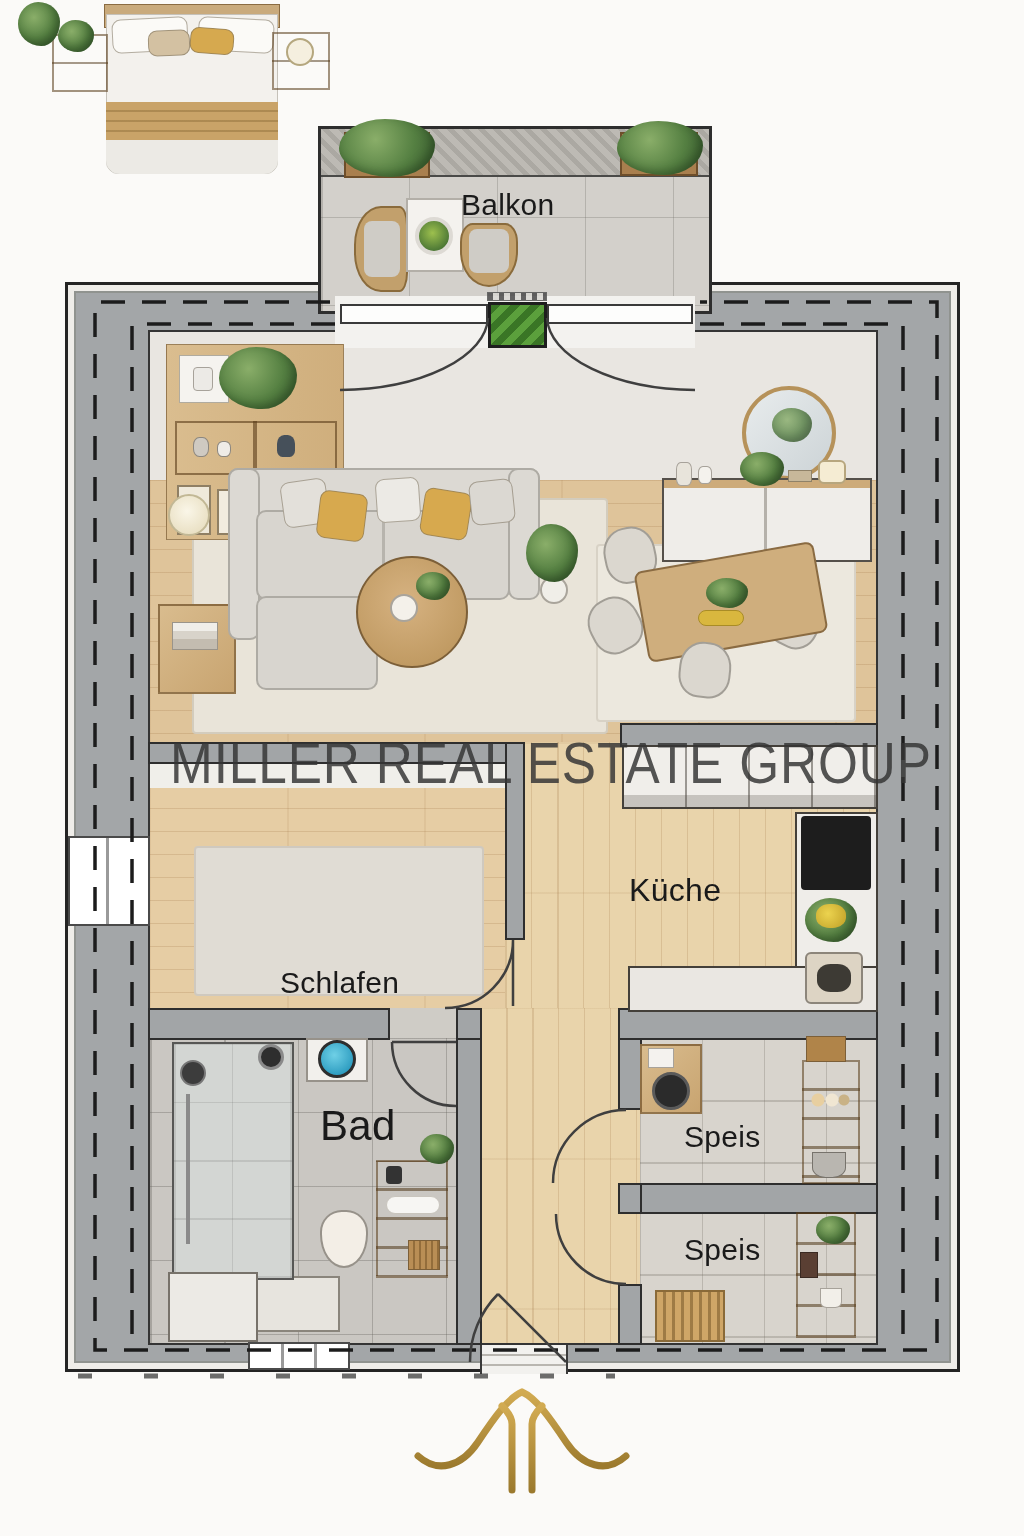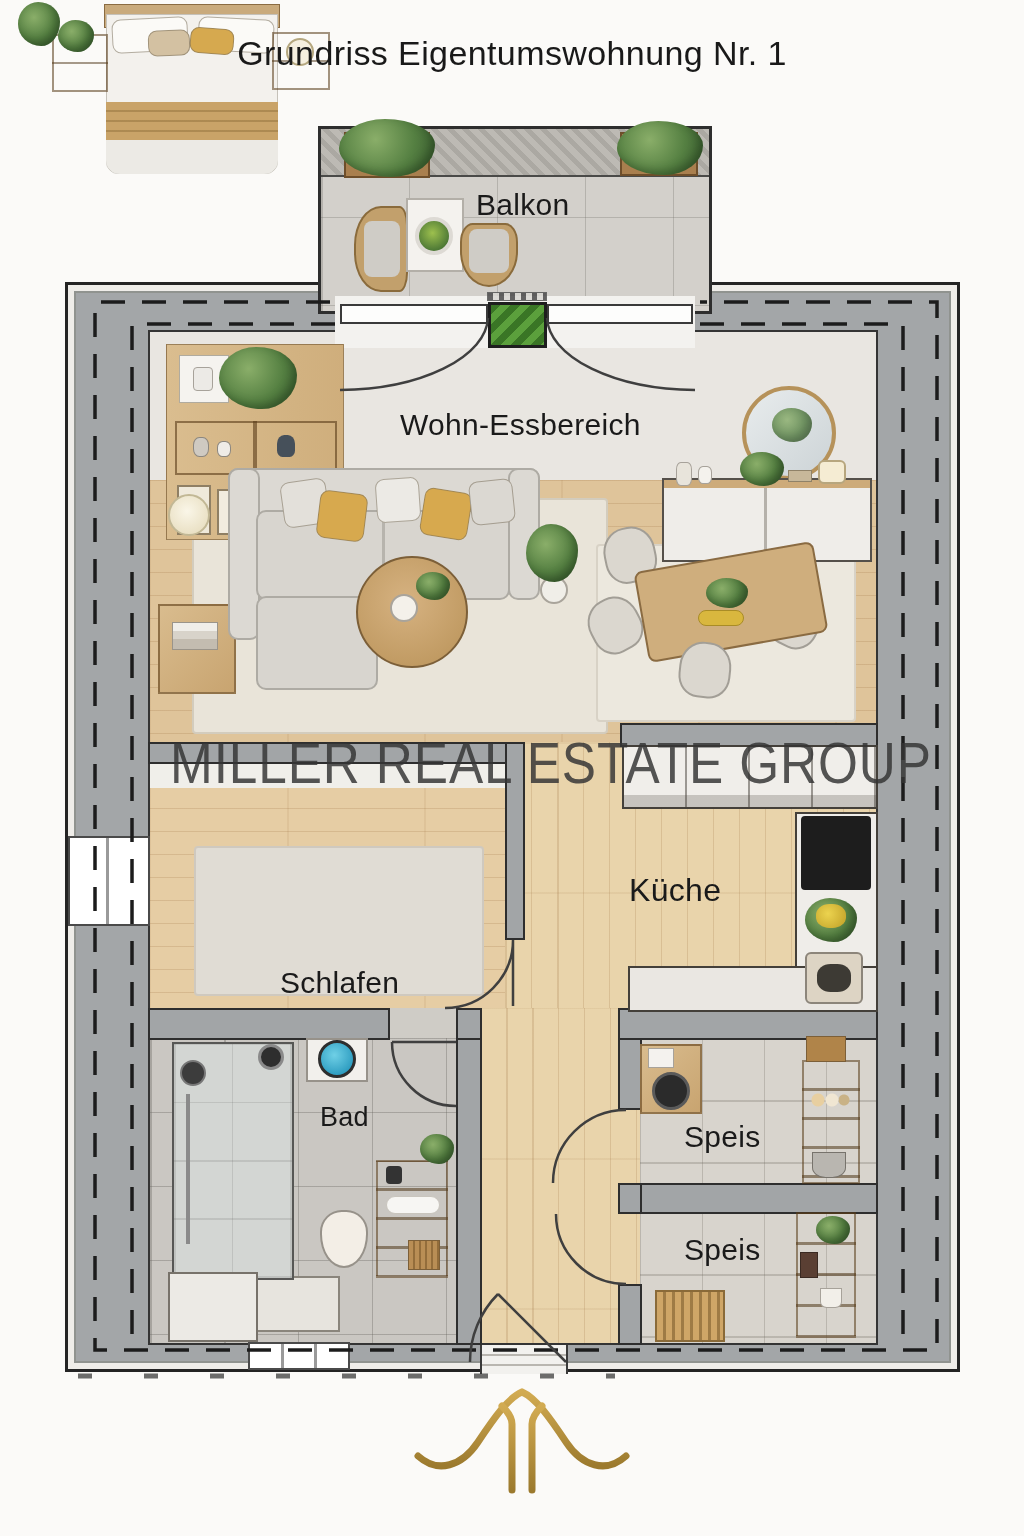--- a/index.html
+++ b/index.html
@@ -4,25 +4,25 @@
 <style>
   html,body{margin:0;padding:0;background:#ffffff;}
   .page{position:relative;width:1024px;height:1536px;background:#fbfaf8;overflow:hidden;
         font-family:"Liberation Sans",sans-serif;}
   .abs{position:absolute;box-sizing:border-box;}
 
   
   #title{position:absolute;left:0;top:34px;width:100%;text-align:center;font-size:34px;
          color:#191919;letter-spacing:.4px;z-index:90;}
   .rlabel{position:absolute;font-size:30px;color:#1a1a1a;z-index:70;letter-spacing:.3px;white-space:nowrap;}
-  #lb-balkon{left:476px;top:188px}
+  #lb-balkon{left:461px;top:188px}
   #lb-wohnen{left:400px;top:408px}
   #lb-kueche{left:629px;top:872px;font-size:32px}
   #lb-schlafen{left:280px;top:966px}
-  #lb-bad{left:320px;top:1102px;font-size:27px}
+  #lb-bad{left:320px;top:1102px;font-size:42px}
   #lb-speis1{left:684px;top:1120px}
   #lb-speis2{left:684px;top:1233px}
   #wm{position:absolute;left:132px;top:730px;width:760px;text-align:center;font-size:57px;
       color:rgba(52,52,52,.84);white-space:nowrap;transform:scaleX(.9);transform-origin:center;
       z-index:80;letter-spacing:1px;}
 
   
   .wood-h{background-color:#dfc49a;background-image:
     repeating-linear-gradient(180deg,rgba(150,104,56,.20) 0 1.5px,rgba(0,0,0,0) 1.5px 23px),
     repeating-linear-gradient(90deg,rgba(150,104,56,.10) 0 1.5px,rgba(0,0,0,0) 1.5px 137px);}
@@ -249,21 +249,20 @@
   #basket{left:655px;top:1290px;width:70px;height:52px;background:#cfa667;border:2px solid #8a6a38;z-index:12;
      background-image:repeating-linear-gradient(90deg,rgba(0,0,0,0) 0 6px,rgba(110,80,35,.5) 6px 9px);}
 
   #logo{position:absolute;left:400px;top:1378px;z-index:90;}
 </style>
 </head>
 <body>
 
 <div class="page">
 
-  <div id="title">Grundriss Eigentumswohnung Nr. 1</div>
 
   <div id="ring" class="abs"></div>
 
   <div id="balc" class="abs tile-b">
     <div id="balc-band" class="abs"></div>
     <div id="planter-l" class="abs"></div>
     <div id="plant-bl" class="plant"></div>
     <div id="planter-r" class="abs"></div>
     <div id="plant-br" class="plant"></div>
     <div id="balc-chl" class="abs"></div>
@@ -424,21 +423,20 @@
     <path d="M 488 318 A 150 74 0 0 1 340 390" fill="none" stroke="#3f3f3f" stroke-width="2.5"></path>
     <path d="M 547 318 A 150 74 0 0 0 695 390" fill="none" stroke="#3f3f3f" stroke-width="2.5"></path>
     <path d="M 513 940 L 513 1006 M 513 940 A 68 68 0 0 1 445 1008" fill="none" stroke="#3f3f3f" stroke-width="2.5"></path>
     <path d="M 392 1042 L 456 1042 M 392 1042 A 64 64 0 0 0 456 1106" fill="none" stroke="#3f3f3f" stroke-width="2.5"></path>
     <path d="M 626 1110 A 73 73 0 0 0 553 1183" fill="none" stroke="#3f3f3f" stroke-width="2.5"></path>
     <path d="M 626 1284 A 70 70 0 0 1 556 1214" fill="none" stroke="#3f3f3f" stroke-width="2.5"></path>
     <path d="M 566 1362 L 498 1294 M 498 1294 A 96 96 0 0 0 470 1362" fill="none" stroke="#3f3f3f" stroke-width="2.5"></path>
   </svg>
 
   <div id="lb-balkon" class="rlabel">Balkon</div>
-  <div id="lb-wohnen" class="rlabel">Wohn-Essbereich</div>
   <div id="lb-kueche" class="rlabel">Küche</div>
   <div id="lb-schlafen" class="rlabel">Schlafen</div>
   <div id="lb-bad" class="rlabel">Bad</div>
   <div id="lb-speis1" class="rlabel">Speis</div>
   <div id="lb-speis2" class="rlabel">Speis</div>
 
   <div id="wm">MILLER REAL ESTATE GROUP</div>
 
   <svg id="logo" width="240" height="120" viewBox="0 0 240 120">
     <defs>

